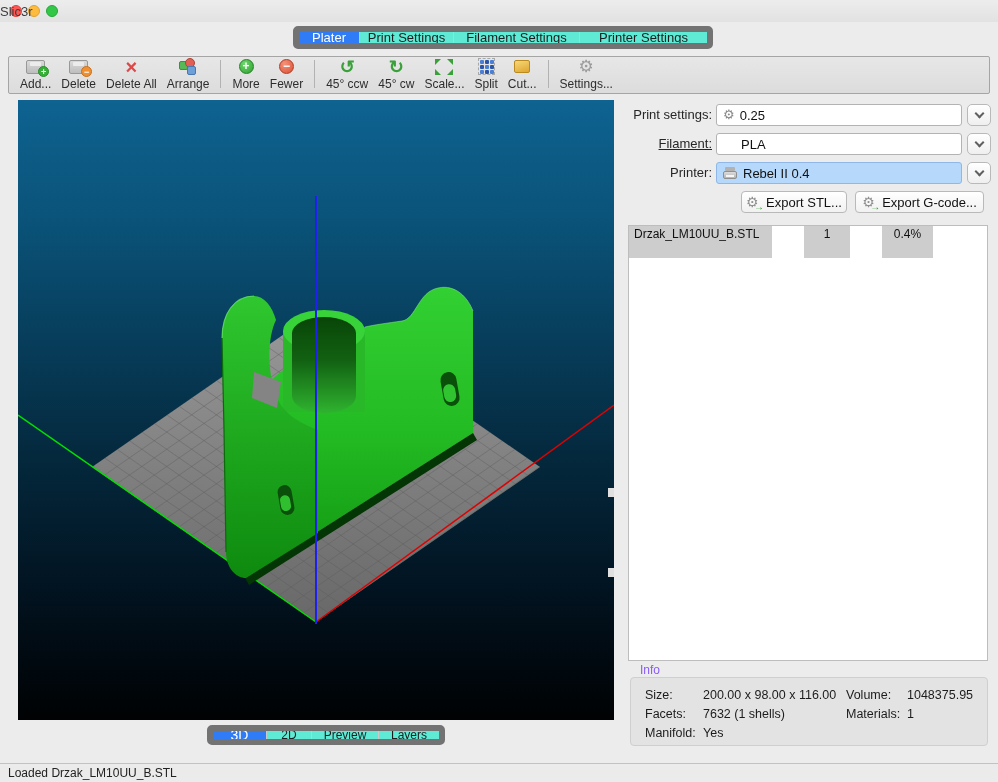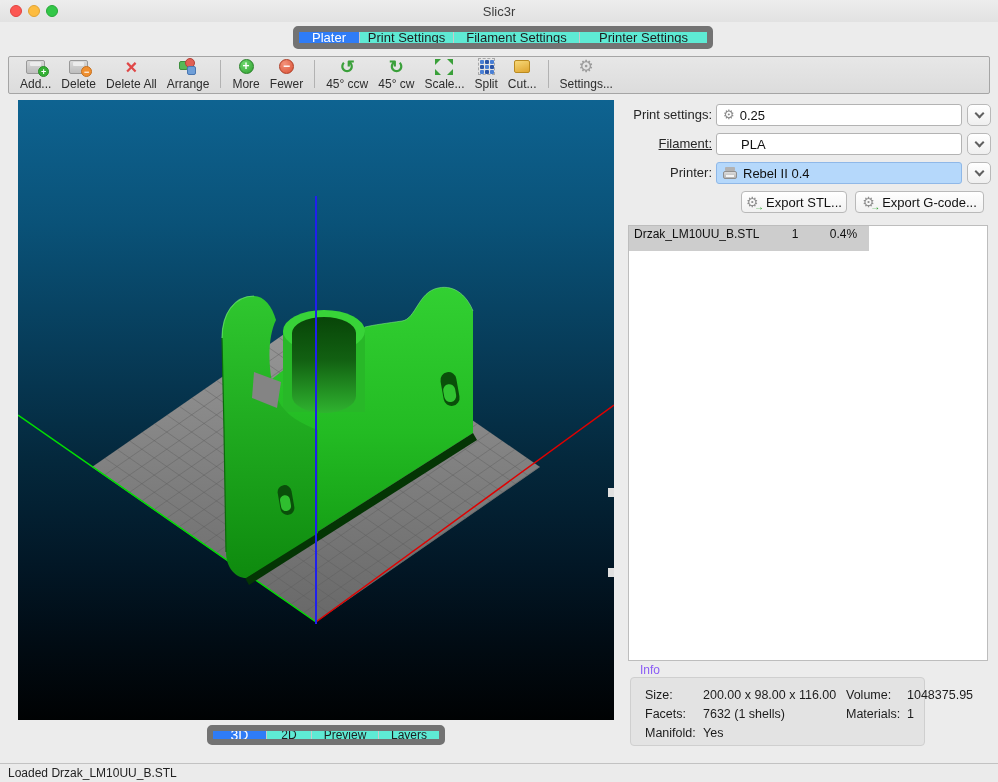--- a/index.html
+++ b/index.html
@@ -4,21 +4,21 @@
 <style>
   * { margin:0; padding:0; box-sizing:border-box; }
   html,body { width:998px; height:782px; background:#ececec; font-family:"Liberation Sans", sans-serif; overflow:hidden; }
   .abs { position:absolute; }
   
   .titlebar { left:0; top:0; width:998px; height:22px; background:linear-gradient(#ededed,#e2e2e2); border-radius:6px 6px 0 0; }
   .tl { width:12px; height:12px; border-radius:50%; top:5px; }
   .tl.red{ left:10px; background:#fc5753; border:1px solid #e2433f; }
   .tl.yellow{ left:28px; background:#fdbc40; border:1px solid #e0a334; }
   .tl.green{ left:46px; background:#33c748; border:1px solid #27a838; }
-  .win-title { left:0; top:4px; width:998px; text-align:center; font-size:13px; color:#3d3d3d; }
+  .win-title { left:0; top:4px; width:998px; font-size:13px; color:#3d3d3d; }
   
   .seg { display:flex; border:6px solid #737373; border-radius:5px; background:#5eead4; overflow:hidden; }
   .seg .sg { display:flex; align-items:center; justify-content:center; font-size:13px; color:#1d1d1f; border-left:1px solid #c9c9c9; cursor:default; }
   .seg .sg:first-child { border-left:none; }
   .seg .sg.sel { background:#2f7cf6; color:#fff; }
   
   .toolbar { left:8px; top:56px; width:982px; height:38px; background:linear-gradient(#e7e7e7,#dcdcdc); border:1px solid #a5a5a5; border-radius:2px; display:flex; align-items:flex-end; padding:0 0 2px 6px; }
   .tb-item { display:flex; flex-direction:column; align-items:center; justify-content:flex-end; font-size:12px; color:#2d2d2d; padding:0 5px; height:34px; }
   .tb-icn { height:20px; display:flex; align-items:center; justify-content:center; margin-bottom:1px; position:relative; }
   .tb-sep { width:1px; height:28px; background:#b2b2b2; margin:0 6px; align-self:center; }
@@ -60,28 +60,28 @@
   .printer-ic .pb { position:absolute; bottom:0; left:0; right:0; height:8px; background:linear-gradient(#dcdcdc,#b5b5b5); border:1px solid #8f8f8f; border-radius:2px; }
   .printer-ic .ps { position:absolute; bottom:2px; left:3px; right:3px; height:2px; background:#f6f6f6; }
   .btn { height:22px; background:linear-gradient(#ffffff,#f1f1f1); border:1px solid #b9b9b9; border-radius:4px; display:flex; align-items:center; justify-content:center; font-size:13px; color:#111; }
   .btn .gicon { position:relative; margin-right:5px; width:15px; height:16px; }
   .btn .gicon .gg { font-size:14px; color:#909090; line-height:16px; }
   .btn .gicon .ga { position:absolute; right:-3px; bottom:-2px; font-size:10px; font-weight:bold; color:#2ca22c; }
   
   .ptable { left:628px; top:225px; width:360px; height:436px; background:#fff; border:1px solid #bdbdbd; }
   .thead { display:flex; height:18px; border-bottom:1px solid #d2d2d2; background:#fff; }
   .thead .th { font-size:12px; color:#3c3c3c; line-height:17px; border-right:1px solid #d8d8d8; }
-  .trow { display:flex; height:25px; }
+  .trow { display:flex; height:32px;gap:32px; }
   .trow .td { font-size:12px; color:#101010; line-height:17px; background:#cdcdcd; }
   .cname { width:143px; padding-left:5px; }
   .ccopies { width:46px; text-align:center; }
   .cscale { width:51px; text-align:center; }
   
   .info-title { font-size:12px; color:#8b5cf6; }
-  .infobox { left:630px; top:677px; width:295px; height:69px; background:#e3e3e3; border:1px solid #cfcfcf; border-radius:4px; font-size:12.5px; color:#1c1c1c; }
+  .infobox { left:630px; top:677px; width:358px; height:69px; background:#e3e3e3; border:1px solid #cfcfcf; border-radius:4px; font-size:12.5px; color:#1c1c1c; }
   .infobox span { position:absolute; white-space:nowrap; }
   
   .statusbar { left:0; top:763px; width:998px; height:19px; background:#ebebeb; border-top:1px solid #c2c2c2; font-size:12px; color:#222; line-height:18px; padding-left:8px; }
 </style>
 </head>
 <body>
 
 <div class="abs titlebar">
   <div class="abs tl red"></div>
   <div class="abs tl yellow"></div>

